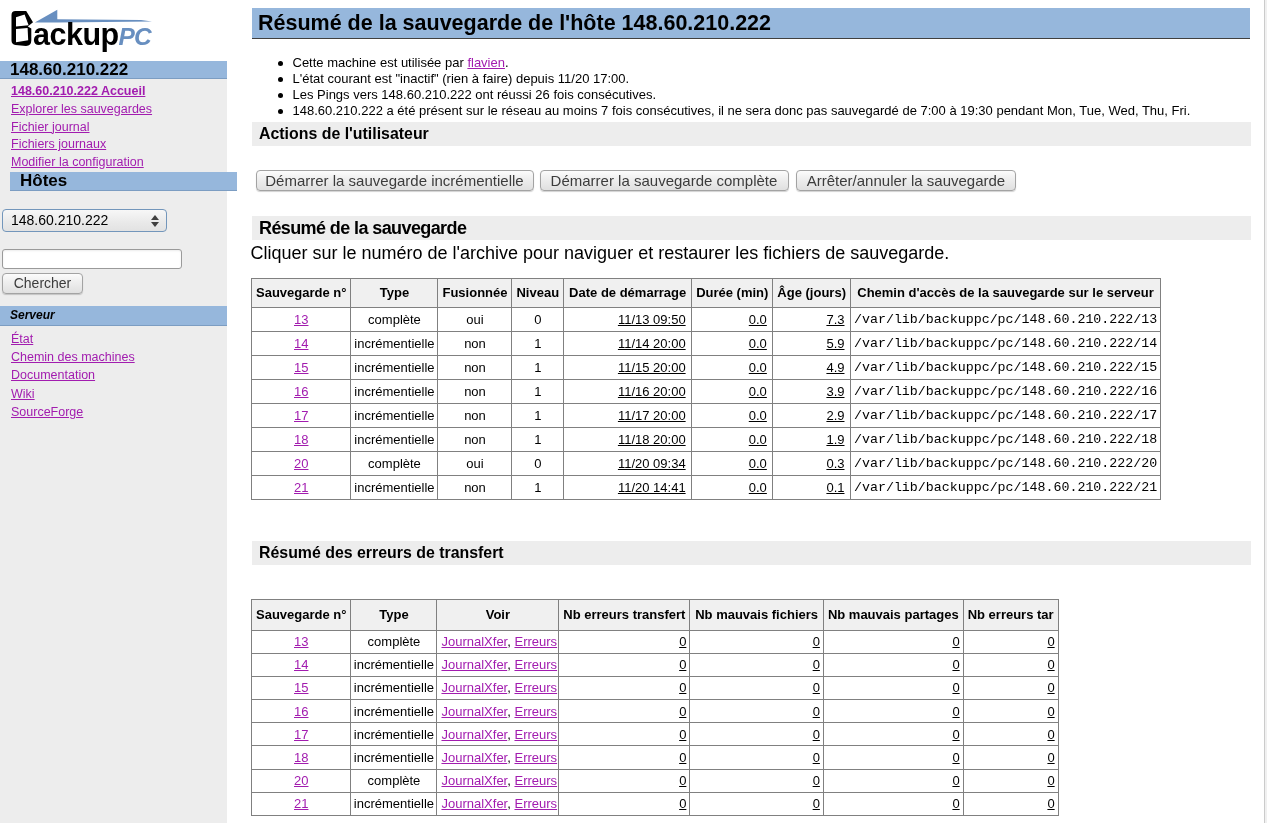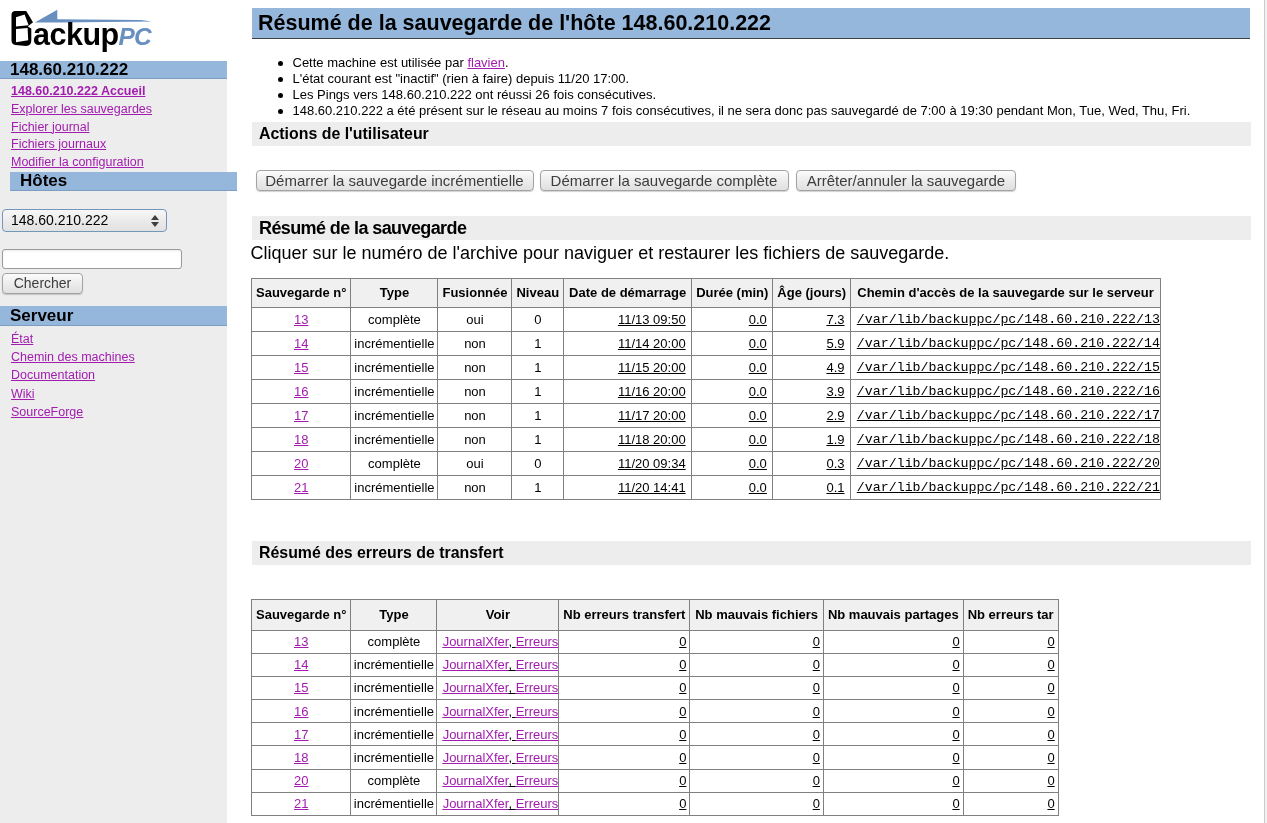--- a/index.html
+++ b/index.html
@@ -7,21 +7,21 @@
 html,body { width:1267px; height:823px; overflow:hidden; background:#fff;
   font-family:"Liberation Sans", sans-serif; }
 .abs { position:absolute; }
 a { color:#a21caf; text-decoration:underline; }
 
 #sidegray { left:0; top:61px; width:227px; height:762px; background:#ededed; }
 .bluebar { left:0; width:217px; background:#96b7dc; color:#000; font-weight:bold;
   padding-left:10px; border-bottom:1px solid #7c9dc2; }
 #bar1 { top:61px; height:17px; font-size:17px; line-height:17px; }
 #bar2 { top:172px; height:18px; font-size:17px; line-height:18px;margin-left:10px; }
-#bar3 { top:306px; height:19px; font-size:17px; line-height:19px; }
+#bar3 { top:306px; height:19px; font-size:12px; line-height:19px;font-style:italic; }
 .navlinks { left:11px; font-size:12.5px; }
 #list1 { top:83px; line-height:17.75px; }
 #list2 { top:330px; line-height:18.2px; }
 .navlinks a { display:block; white-space:nowrap; width:max-content; }
 
 #hostsel { left:2px; top:209px; width:155px; height:21px;
   border:1px solid #7396bb; border-radius:4px;
   background:linear-gradient(#f7f7f7,#e9e9e9 60%,#e2e2e2);
   font-size:14px; line-height:21px; color:#000; padding-left:8px; }
 #hostsel .arr { position:absolute; right:7px; width:0; height:0;
@@ -55,21 +55,21 @@
 th { background:#f0f0f0; font-weight:bold; text-align:center; padding:4px; }
 td { background:#fff; text-align:center; }
 #t1 { left:251px; top:278px; }
 #t1 th { height:19.5px; }
 #t1 td { height:23px; }
 #t2 { left:251px; top:599px; }
 #t2 th { height:21.5px; }
 #t2 td { height:22.2px; }
 #t2 td.r { padding-right:3px; }
 td.r { text-align:right; padding-right:5.5px;text-decoration:underline; }
-td.l { text-align:right; padding-left:3px;text-decoration:underline; }
+td.l { text-align:left; padding-left:3px; }
 td.mono { font-family:"Liberation Mono", monospace; font-size:13.3px; }
 #scrollstrip { right:0; top:0; width:2px; height:823px; background:#f0f0f0;
   border-left:1px solid #cbcbcb; }
 </style>
 </head>
 <body>
 <div class="abs" id="sidegray"></div>
 
 <svg class="abs" style="left:11px;top:8px" width="155" height="46" viewBox="0 0 155 46">
   <polygon points="23.8,14.4 46.3,1.8 46.3,11.2 130,11.9 141,13.4 46.3,14.4" fill="#688fc0"></polygon>

